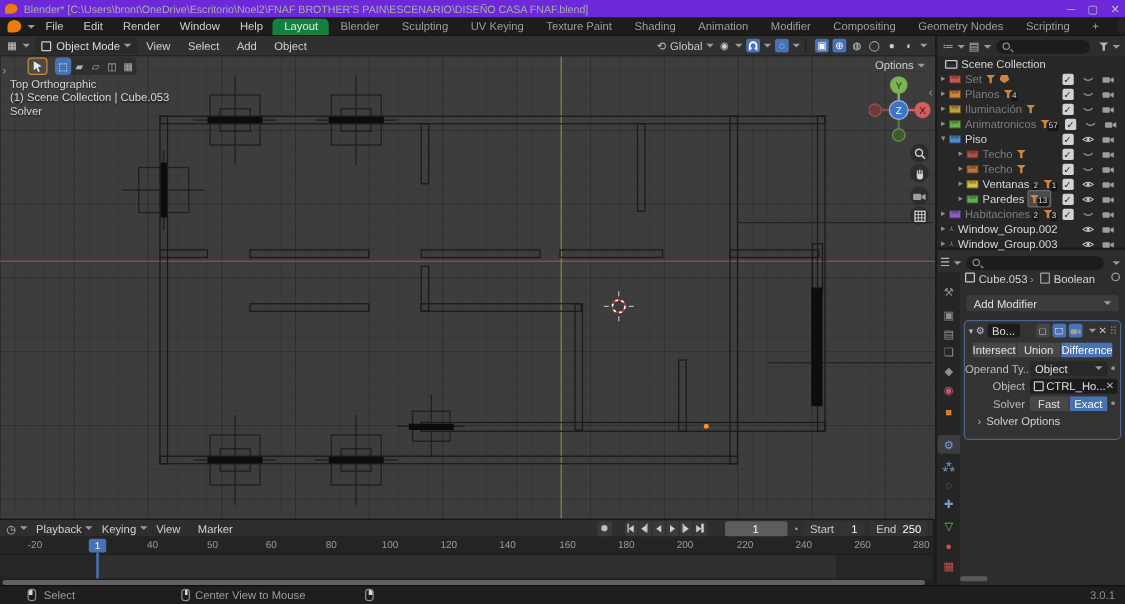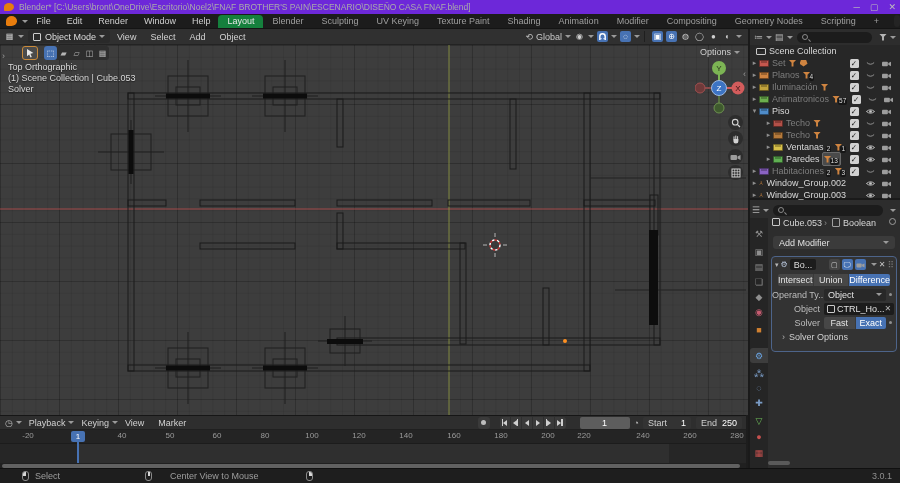--- a/index.html
+++ b/index.html
@@ -835,34 +835,34 @@
       <span class="tick" style="left:122px">40</span>
       <span class="tick" style="left:170px">50</span>
       <span class="tick" style="left:217px">60</span>
       <span class="tick" style="left:265px">80</span>
       <span class="tick" style="left:312px">100</span>
       <span class="tick" style="left:359px">120</span>
       <span class="tick" style="left:406px">140</span>
       <span class="tick" style="left:454px">160</span>
       <span class="tick" style="left:501px">180</span>
       <span class="tick" style="left:548px">200</span>
-      <span class="tick" style="left:584px">220</span>
+      <span class="tick" style="left:596px">220</span>
       <span class="tick" style="left:643px">240</span>
       <span class="tick" style="left:690px">260</span>
       <span class="tick" style="left:737px">280</span>
     </div>
     <div id="pline"></div>
     <div id="playhead">1</div>
   </div>
   <div id="tlscroll">
       <div class="hnd"></div>
     </div>
 </div>
 
 <div id="statusbar" class="abs">
   <span class="mouse l" style="margin-left:22px"></span>
   <span style="margin-left:6px">Select</span>
   <span class="mouse m" style="margin-left:85px"></span>
-  <span style="margin-left:18px">Center View to Mouse</span>
+  <span style="margin-left:4px">Center View to Mouse</span>
   <span class="mouse r" style="margin-left:48px"></span>
   <span class="grow"></span>
   <span style="margin-right:8px;color:#8f8f8f">3.0.1</span>
 </div>
 
 </body></html>

